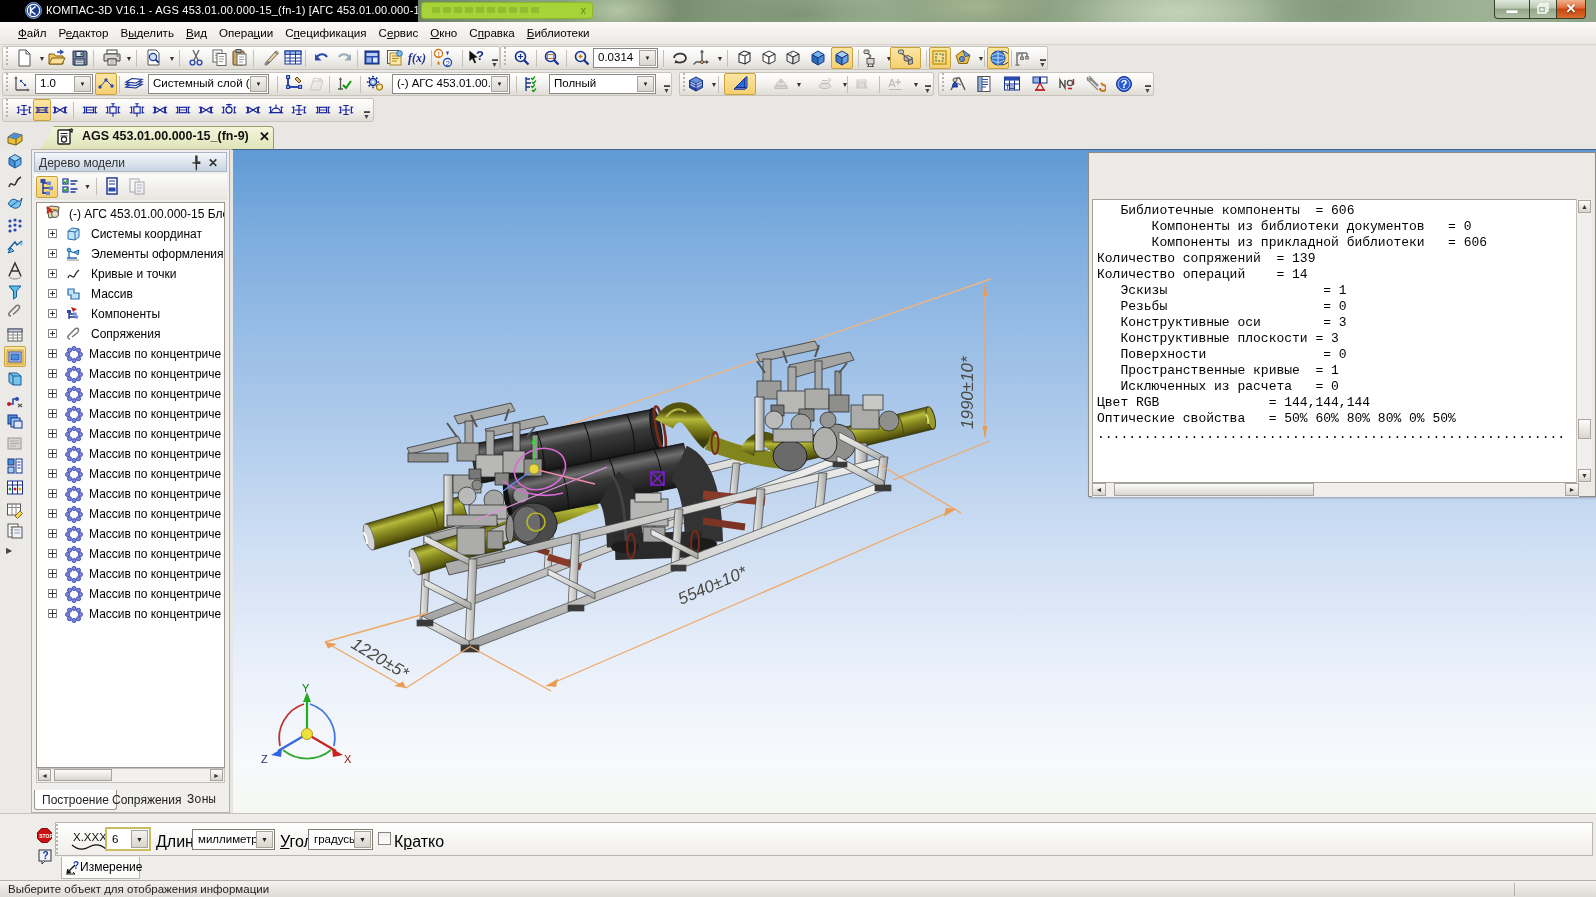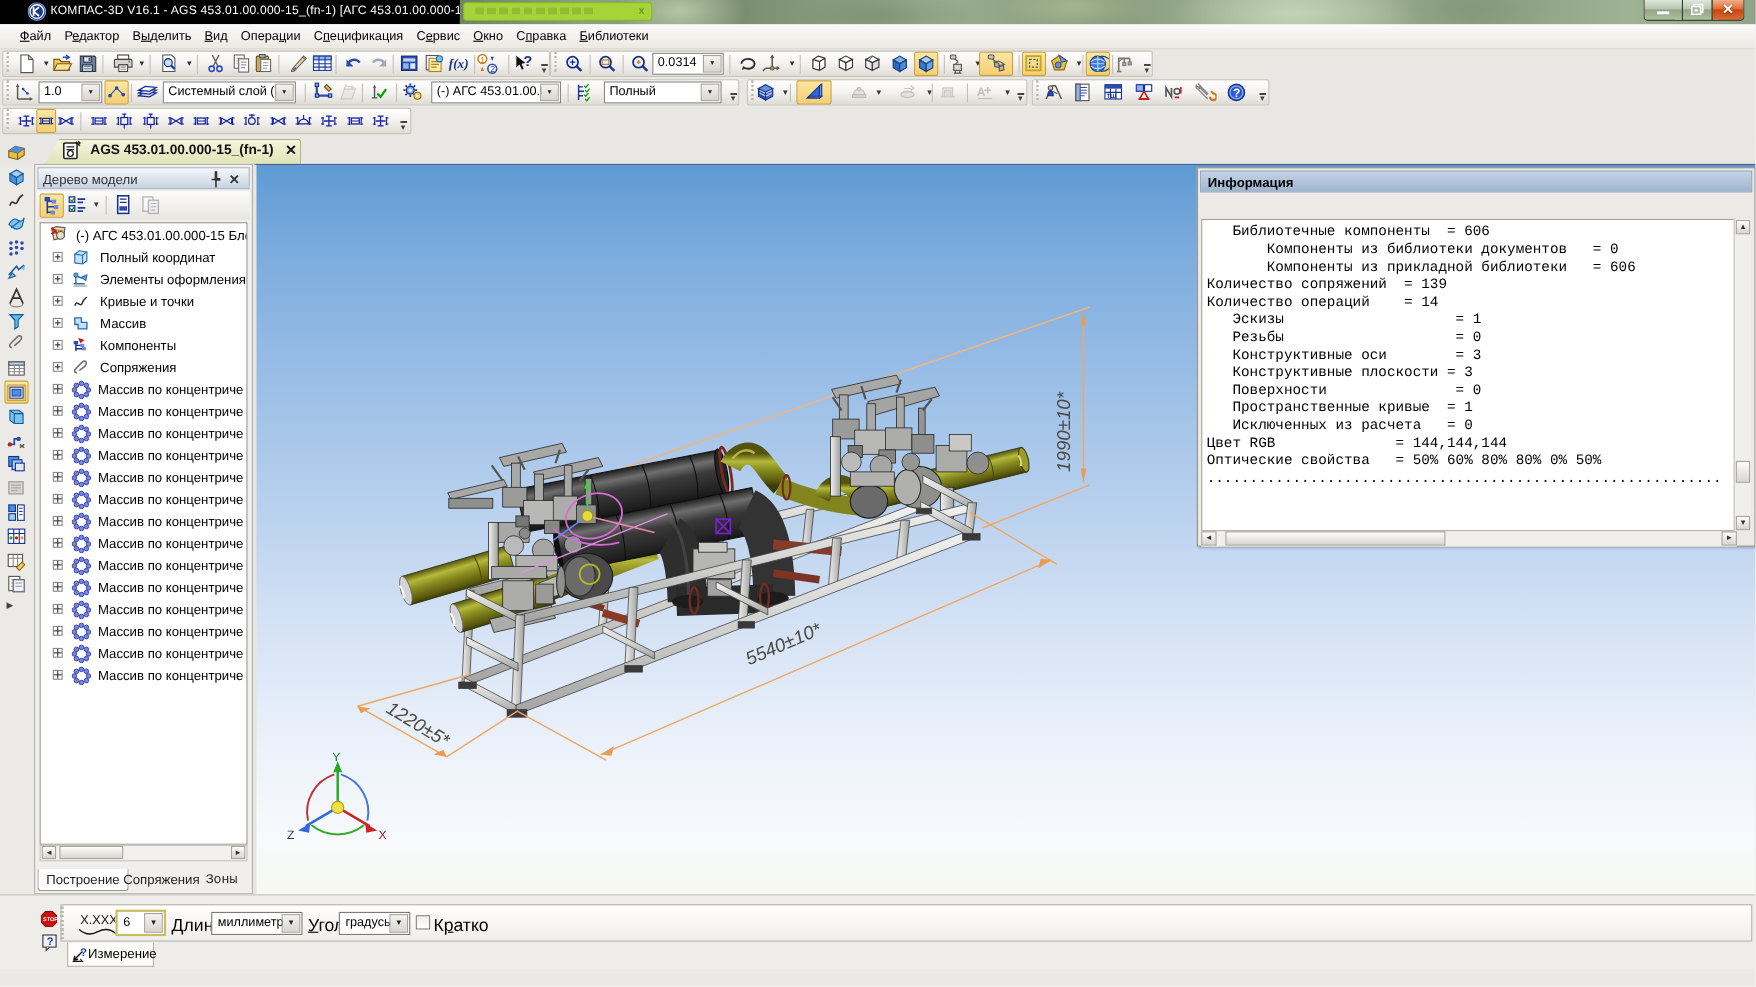--- a/index.html
+++ b/index.html
@@ -742,21 +742,21 @@
 
   <div class="abs" id="tabbar">
     <div id="doctab"></div>
     <div id="doctabInner">
         <svg style="position:absolute;left:0;top:-2px;" width="19" height="19" viewBox="0 0 19 19">
           <rect x="2" y="3" width="12" height="14" rx="1" fill="#fff" stroke="#222" stroke-width="1.4"></rect>
           <path d="M4.5 6.5 h7 M4.5 9 h7" stroke="#222"></path>
           <circle cx="8" cy="12.5" r="2.6" fill="none" stroke="#222" stroke-width="1.2"></circle>
           <path d="M13 2 l3.5 3.5 M15 1.5 l2 2" stroke="#222" stroke-width="1.6"></path>
         </svg>
-        <span style="position:absolute;left:26px;">AGS 453.01.00.000-15_(fn-1)</span>
+        <span style="position:absolute;left:26px;">AGS 453.01.00.000-15_(fn-9)</span>
         <span style="position:absolute;left:203px;font-size:13px;">✕</span>
       </div>
   </div>
 
   <div class="abs" id="main">
     <div class="abs" id="viewport">
     <svg width="1366" height="664" viewBox="230 149 1366 664">
       <defs>
         <linearGradient id="gdark" x1="0" y1="0" x2="0" y2="1">
           <stop offset="0" stop-color="#1f1f1f"></stop>
@@ -1039,21 +1039,21 @@
               <path d="M1.5 1.5 l3 1.2 -1.8 2z" fill="#c02020"></path>
             </svg>
             <span class="lbl" style="left:32px;top:4px;">(-) АГС 453.01.00.000-15 Блок</span>
           </div>
         <div class="trow">
             <div class="exp"></div>
             <svg class="tic" viewBox="0 0 17 16">
               <path d="M3 5 l4-3 7 1 0 8 -4 3 -7-1z" fill="#bfe4f4" stroke="#2a6ab0"></path>
               <path d="M3 5 l7 1 4-3 M10 6 v8" fill="none" stroke="#2a6ab0"></path>
             </svg>
-            <span class="lbl">Полный координат</span>
+            <span class="lbl">Системы координат</span>
           </div>
         <div class="trow">
             <div class="exp"></div>
             <svg class="tic" viewBox="0 0 17 16">
               <path d="M2 12 h10 M4 12 v-7 l6 2" stroke="#2a6ab0" fill="none" stroke-width="1.3"></path>
               <circle cx="4" cy="4" r="1.8" fill="#58b0e0" stroke="#2a6ab0"></circle>
               <path d="M9 6 l5-2 -1 5z" fill="#58b0e0" stroke="#2a6ab0"></path>
               <path d="M2 14 h12" stroke="#888"></path>
             </svg>
             <span class="lbl">Элементы оформления</span>
@@ -1308,21 +1308,20 @@
      </div>
       <div id="tptabs">
         <div class="ttab act" style="left:0px;">Построение</div>
         <div class="ttab" style="left:71px;">Сопряжения</div>
         <div class="ttab" style="left:146px;font-family:Liberation Mono, monospace;">Зоны</div>
       </div>
     </div>
   </div>
 
   <div class="abs" id="infopanel">
-    <div id="iphead">Информация</div>
     <div id="iptext">   Библиотечные компоненты  = 606
        Компоненты из библиотеки документов   = 0
        Компоненты из прикладной библиотеки   = 606
 Количество сопряжений  = 139
 Количество операций    = 14
    Эскизы                    = 1
    Резьбы                    = 0
    Конструктивные оси        = 3
    Конструктивные плоскости = 3
    Поверхности               = 0
@@ -1512,13 +1511,17 @@
       <div style="position:absolute;left:2px;top:392px;width:22px;height:21px;display:flex;align-items:center;justify-content:center;">
         <svg width="20" height="20" viewBox="0 0 20 20">
           <rect x="3" y="3" width="10" height="13" fill="#fff" stroke="#555"></rect>
           <path d="M5 6 h6 M5 9 h6 M5 12 h4" stroke="#999"></path>
           <rect x="7" y="6" width="10" height="11" fill="#eef2fa" stroke="#555"></rect>
           <path d="M9 9 h6 M9 12 h6" stroke="#99a"></path>
         </svg>
       </div>
       <div style="position:absolute;left:4px;top:418px;width:16px;height:10px;color:#444;font-size:8px;">▶</div>
     </div>
+  <div class="abs" id="statusbar">
+      <div class="t">Выберите объект для отображения информации</div>
+      <div class="sep2"></div>
+    </div>
 </div>
 
 </body></html>

